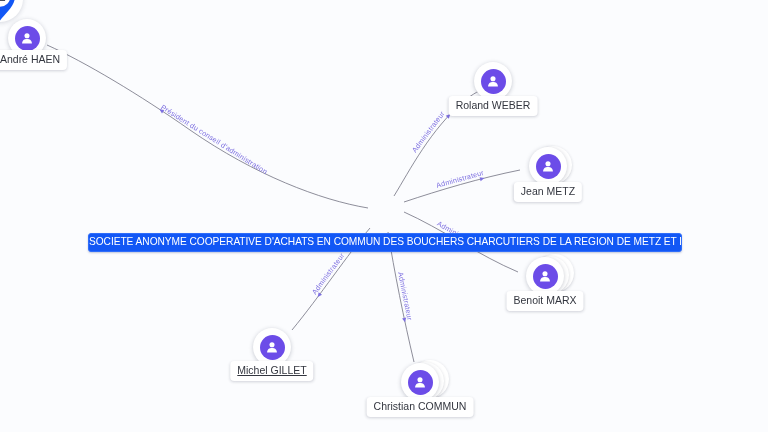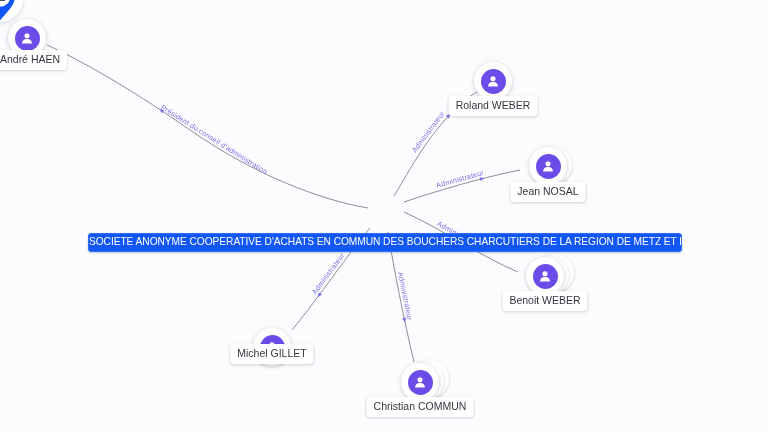--- a/index.html
+++ b/index.html
@@ -199,49 +199,49 @@
           <div class="avatar-ring">
             <div class="avatar-disc" style="background: rgb(108, 76, 232);">
               <svg width="14" height="14" viewBox="0 0 16 16">
                 <circle cx="8" cy="5.4" r="2.9" fill="#ffffff"></circle>
                 <path d="M2.4 14.2 C2.4 10.6 4.9 9.0 8 9.0 C11.1 9.0 13.6 10.6 13.6 14.2 Z" fill="#ffffff"></path>
               </svg>
             </div>
           </div>
         </div>
       </div>
-      <div class="node-label" style="left: 548px; top: 182px;">Jean NOSAL</div>
+      <div class="node-label" style="left: 548px; top: 182px;">Jean METZ</div>
       <div class="node" style="left: 545px; top: 276px;">
         <div class="node-stack">
           <div class="stack-layer" style="left: 10px; top: -3px;"></div>
           <div class="stack-layer" style="left: 5px; top: -1.5px;"></div>
           <div class="avatar-ring">
             <div class="avatar-disc" style="background: rgb(108, 76, 232);">
               <svg width="14" height="14" viewBox="0 0 16 16">
                 <circle cx="8" cy="5.4" r="2.9" fill="#ffffff"></circle>
                 <path d="M2.4 14.2 C2.4 10.6 4.9 9.0 8 9.0 C11.1 9.0 13.6 10.6 13.6 14.2 Z" fill="#ffffff"></path>
               </svg>
             </div>
           </div>
         </div>
       </div>
-      <div class="node-label" style="left: 545px; top: 291px;">Benoit WEBER</div>
+      <div class="node-label" style="left: 545px; top: 291px;">Benoit MARX</div>
       <div class="node" style="left: 272px; top: 347px;">
         <div class="node-stack">
           <div class="avatar-ring">
             <div class="avatar-disc" style="background: rgb(108, 76, 232);">
               <svg width="14" height="14" viewBox="0 0 16 16">
                 <circle cx="8" cy="5.4" r="2.9" fill="#ffffff"></circle>
                 <path d="M2.4 14.2 C2.4 10.6 4.9 9.0 8 9.0 C11.1 9.0 13.6 10.6 13.6 14.2 Z" fill="#ffffff"></path>
               </svg>
             </div>
           </div>
         </div>
       </div>
-      <div class="node-label" style="left: 272px; top: 344px;">Michel GILLET</div>
+      <div class="node-label" style="left: 272px; top: 361px; text-decoration: underline;">Michel GILLET</div>
       <div class="node" style="left: 420px; top: 382px;">
         <div class="node-stack">
           <div class="stack-layer" style="left: 10px; top: -3px;"></div>
           <div class="stack-layer" style="left: 5px; top: -1.5px;"></div>
           <div class="avatar-ring">
             <div class="avatar-disc" style="background: rgb(108, 76, 232);">
               <svg width="14" height="14" viewBox="0 0 16 16">
                 <circle cx="8" cy="5.4" r="2.9" fill="#ffffff"></circle>
                 <path d="M2.4 14.2 C2.4 10.6 4.9 9.0 8 9.0 C11.1 9.0 13.6 10.6 13.6 14.2 Z" fill="#ffffff"></path>
               </svg>

